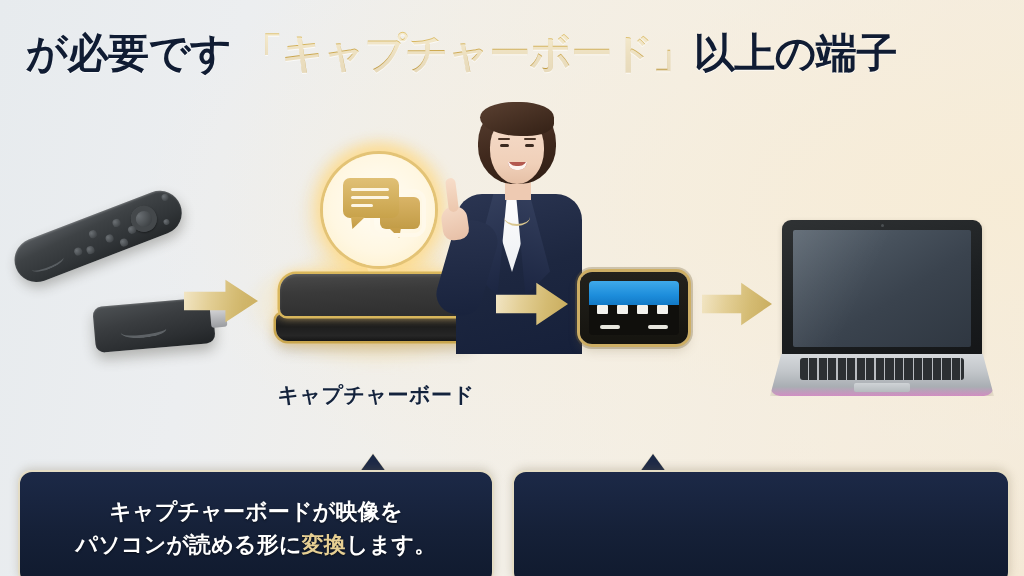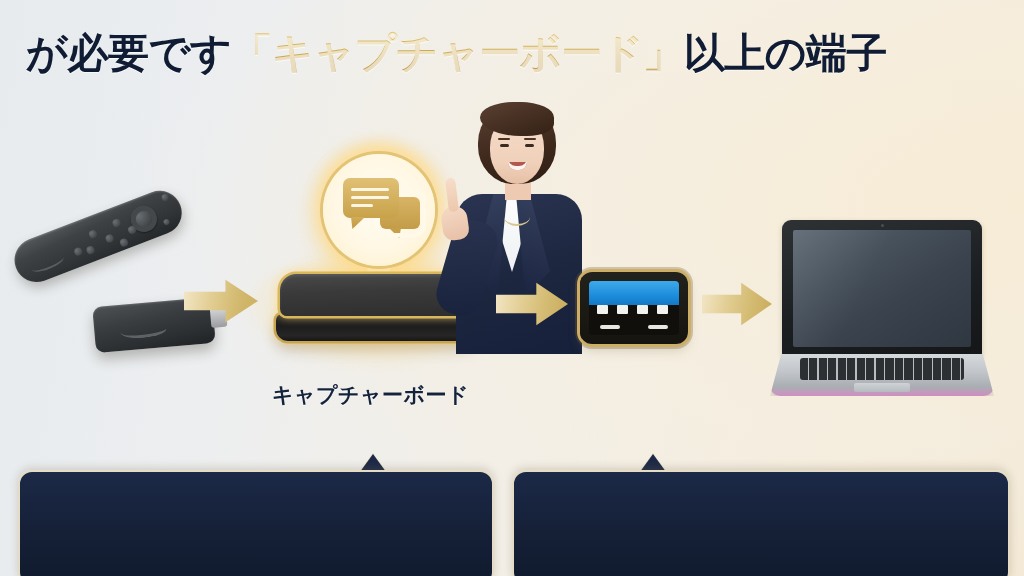--- a/index.html
+++ b/index.html
@@ -22,21 +22,21 @@
     font-size:41px;line-height:62px;font-weight:bold;
     letter-spacing:-0.5px;
     white-space:nowrap;
     color:#101c33;
     text-shadow:0 1px 0 rgba(255,255,255,.65);
   }
   .title .gold{
     color:#caa84f;
     background:linear-gradient(180deg,#e4c878 0%,#c9a44a 55%,#b8923a 100%);
     -webkit-background-clip:text;background-clip:text;
-    -webkit-text-fill-color:transparent;color:transparent;
+    -webkit-text-fill-color:transparent;color:transparent;margin-left:10px;
   }
 
   
   .stage{position:absolute;left:0;top:96px;width:1024px;height:330px;}
 
   
   .firetv{position:absolute;left:8px;top:128px;width:210px;height:140px;}
   .remote{
     position:absolute;left:8px;top:22px;width:176px;height:44px;
     background:linear-gradient(175deg,#565a5e 0%,#3e4245 30%,#303437 70%,#232628 100%);
@@ -139,21 +139,21 @@
   .bubA i:nth-child(3){top:26px;width:22px}
   .bubB{left:64px;top:43px;width:40px;height:32px;border-radius:6px;
         background:linear-gradient(180deg,#d9b467,#c29c46);}
   .bubB:after{content:"";position:absolute;left:9px;bottom:-9px;width:12px;height:10px;
         background:#c79f4a;
         -webkit-clip-path:polygon(0 0,100% 0,85% 100%);clip-path:polygon(0 0,100% 0,85% 100%);}
   .bubcut{position:absolute;left:58px;top:39px;width:48px;height:40px;border-radius:8px;
         box-shadow:0 0 0 4px #fff9ea;pointer-events:none;}
 
   .boardlabel{
-    position:absolute;left:272px;top:285px;width:208px;text-align:left;
+    position:absolute;left:272px;top:285px;width:208px;text-align:center;
     font-size:21px;font-weight:bold;color:#14233c;letter-spacing:.5px;
     text-shadow:0 1px 0 rgba(255,255,255,.7);
   }
 
   
   .person{position:absolute;left:440px;top:-2px;width:158px;height:260px;}
   .p-hair{
     position:absolute;left:38px;top:8px;width:78px;height:82px;border-radius:50% 50% 46% 46%;
     background:linear-gradient(165deg,#5b4234 0%,#40291d 55%,#2e1d14 100%);
   }
@@ -384,20 +384,22 @@
       <span class="base"></span>
       <span class="keys"></span>
       <span class="track"></span>
     </div>
 
   </div>
 
   <span class="ptr ptrL"></span>
   <div class="cap capL">
     <div class="txt">
+      <div>キャプチャーボードが映像を</div>
+      <div><span>パソコンが読める形に</span><span class="gold">変換</span><span>します。</span></div>
     </div>
   </div>
 
   <span class="ptr ptrR"></span>
   <div class="cap capR">
     <div class="txt">
     </div>
   </div>
 
 </div>

